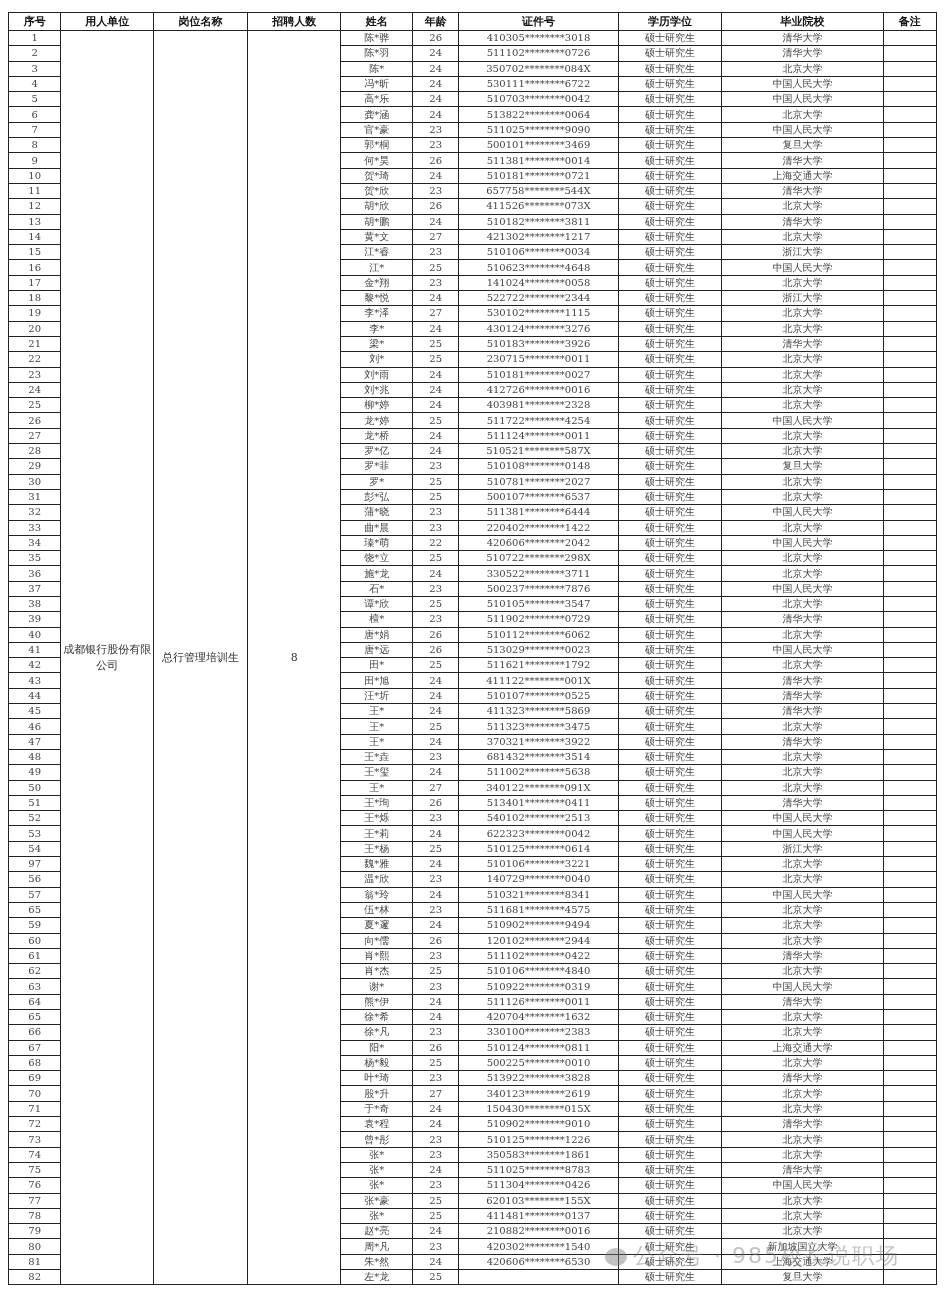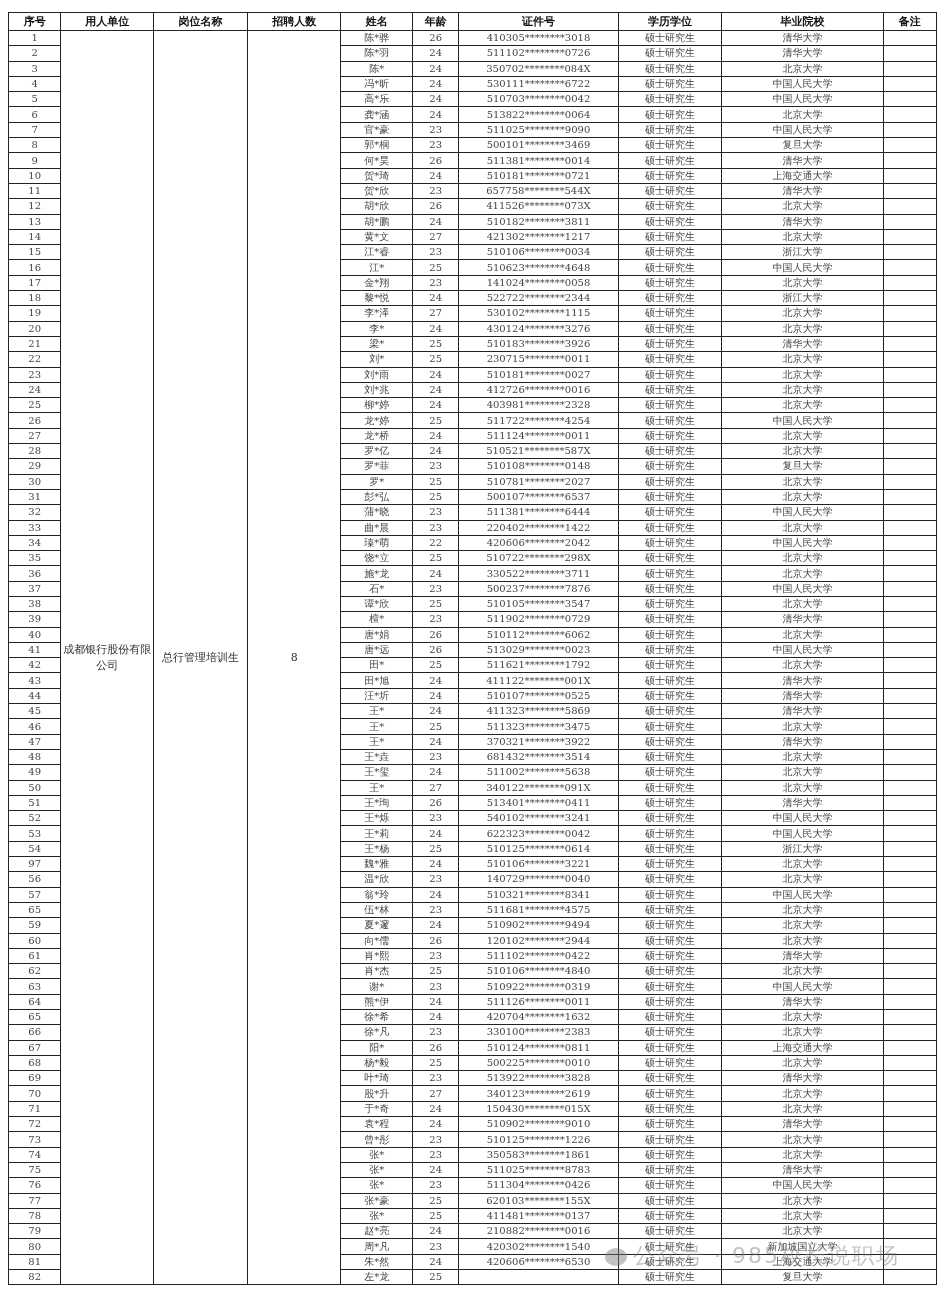--- a/index.html
+++ b/index.html
@@ -509,21 +509,21 @@
         <td>26</td>
         <td>513401********0411</td>
         <td>硕士研究生</td>
         <td>清华大学</td>
         <td></td>
       </tr>
       <tr>
         <td>52</td>
         <td>王*烁</td>
         <td>23</td>
-        <td>540102********3241</td>
+        <td>540102********2513</td>
         <td>硕士研究生</td>
         <td>中国人民大学</td>
         <td></td>
       </tr>
       <tr>
         <td>53</td>
         <td>王*莉</td>
         <td>24</td>
         <td>622323********0042</td>
         <td>硕士研究生</td>

